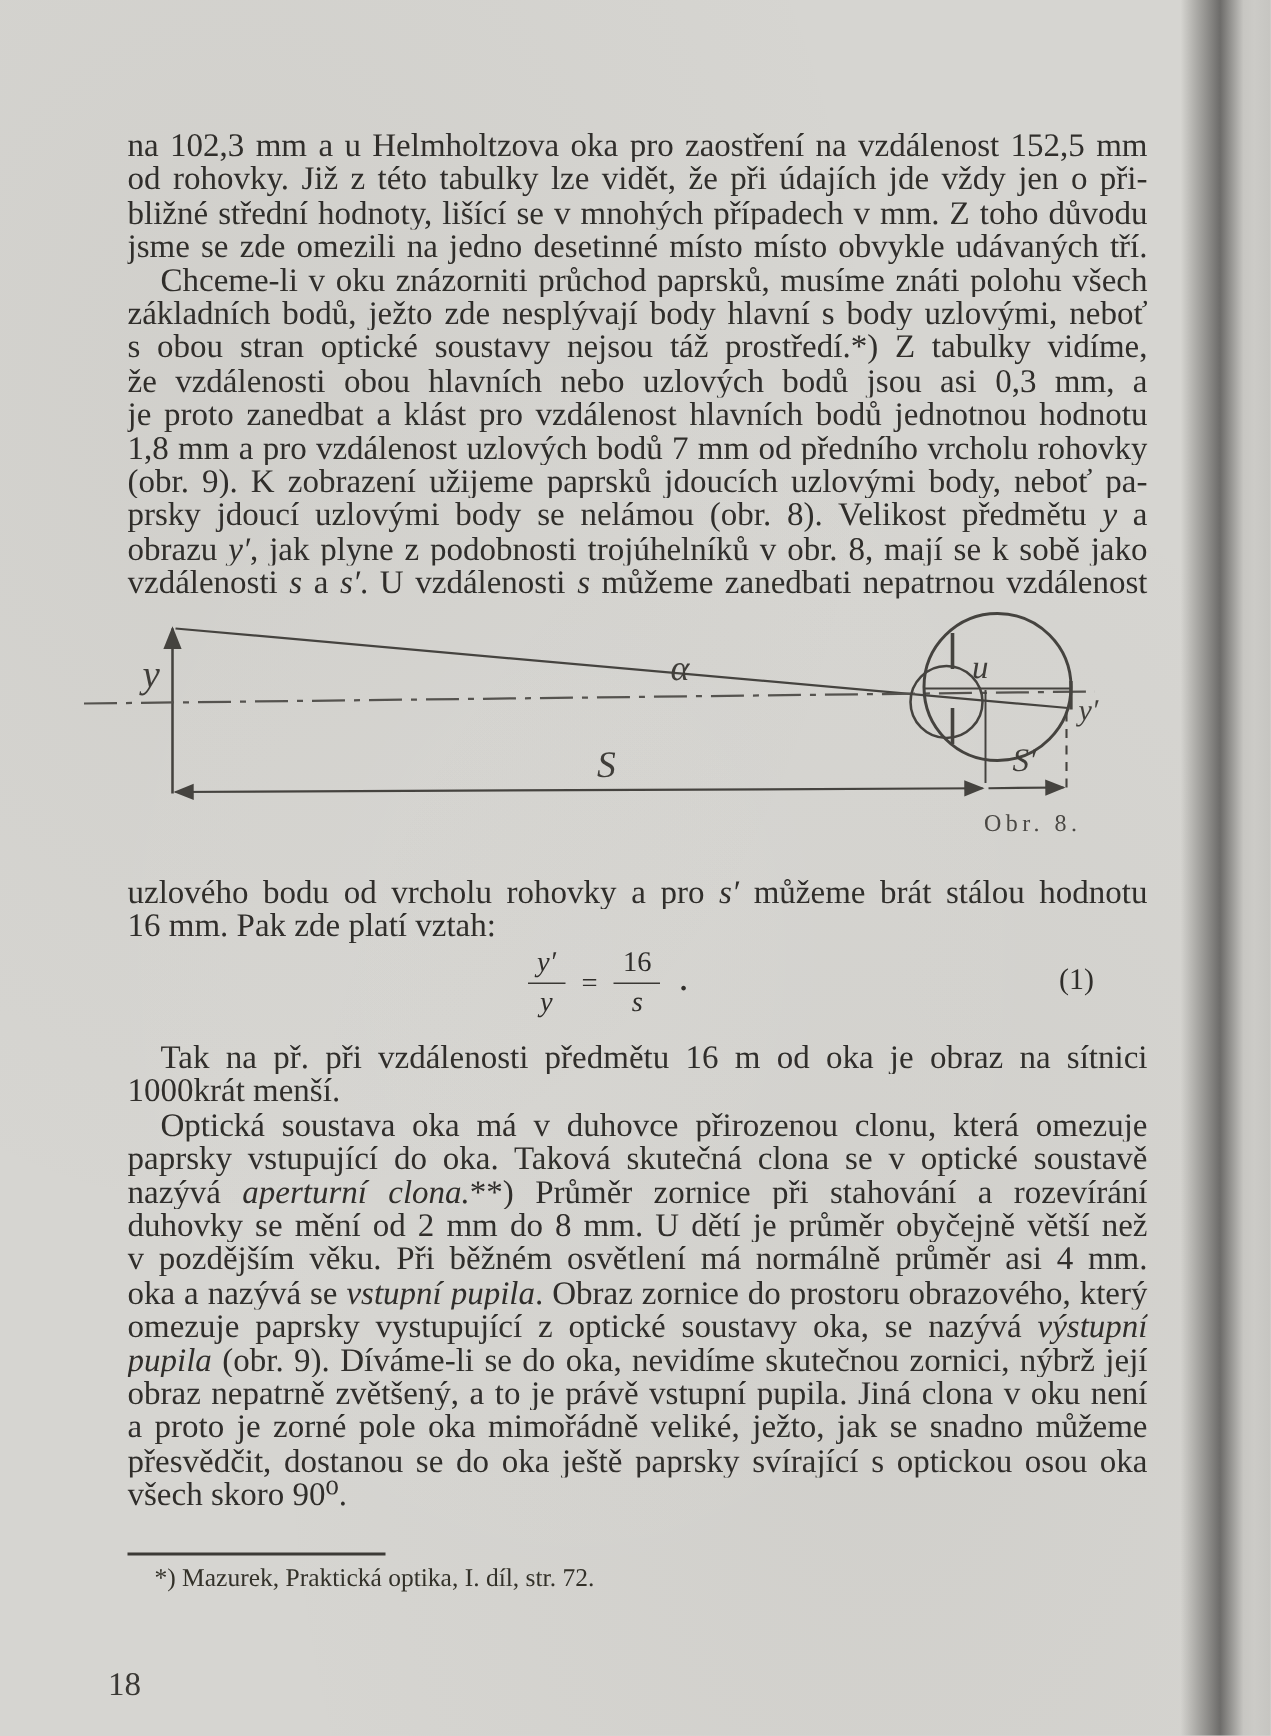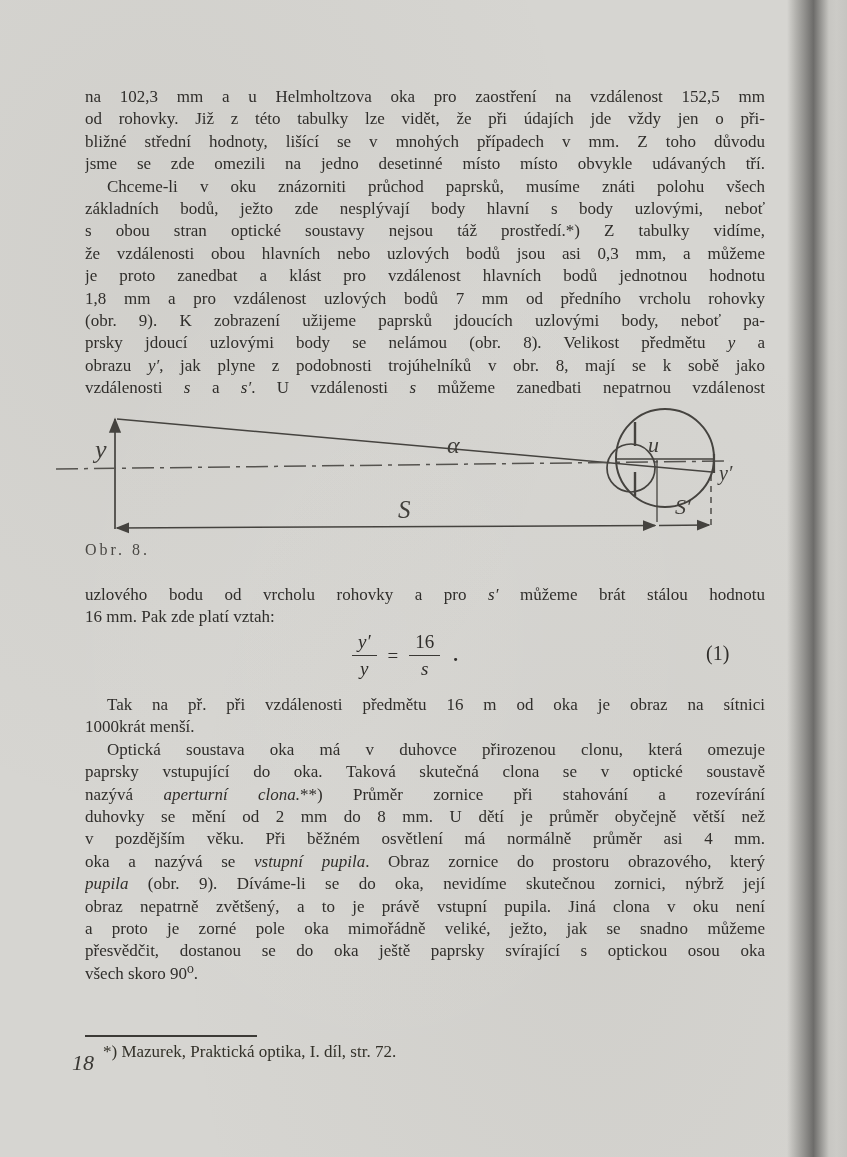--- a/index.html
+++ b/index.html
@@ -22,46 +22,46 @@
       rgba(120,118,115,0) 0%,
       #b4b3af 14%,
       #8f8e8b 30%,
       #6d6c6a 44%,
       #969592 56%,
       #c7c6c2 70%,
       #cccbc7 82%,
       #c6c5c1 100%);
   }
   .textblock{position:absolute;left:85px;width:680px;color:#302e2b;
-    font-size:17px;line-height:22.4px;}
+    font-size:22px;line-height:22.4px;}
   #block-0{top:86px;}
   #block-1{top:584px;}
   #block-2{top:694px;}
   .line{text-align:justify;text-align-last:justify;white-space:normal;height:22.4px;overflow:hidden;}
   .line.indent{text-indent:22px;}
   .line.short{text-align-last:left;}
   .figure{position:absolute;left:48px;top:406px;width:744px;height:140px;}
   .figure svg{display:block;}
   .fig-label{fill:#403e3a;font-family:"Liberation Serif","DejaVu Serif",serif;font-style:italic;}
-  .caption{position:absolute;left:85px;top:541px;width:636px;text-align:left;
+  .caption{position:absolute;left:85px;top:541px;width:636px;text-align:right;
     color:#4a4844;font-size:16px;letter-spacing:3px;}
   .equation{position:absolute;left:352px;top:631px;display:flex;align-items:center;gap:11px;
     color:#302e2b;font-size:19px;}
   .frac{display:inline-flex;flex-direction:column;align-items:center;}
   .frac .num{padding:0 6px 2px 6px;border-bottom:1.6px solid #3a3834;}
   .frac .den{padding-top:2px;}
   .italic{font-style:italic;}
   .eq-dot{align-self:flex-end;margin-bottom:14px;margin-left:2px;font-weight:bold;}
   .eqnum{position:absolute;left:706px;top:642px;color:#302e2b;font-size:20px;}
   .fnrule{position:absolute;left:85px;top:1035px;width:172px;border-top:2px solid #3c3a36;}
   .footnotes{position:absolute;left:85px;top:1041px;width:680px;color:#333129;
     font-size:17px;line-height:21.5px;}
   .footnote{padding-left:18px;}
-  .pagenum{position:absolute;left:72px;top:1050px;color:#3a3834;
-    font-size:22px;font-style:italic;}
+  .pagenum{position:absolute;left:72px;top:1110px;color:#3a3834;
+    font-size:22px;}
 </style>
 </head>
 <body>
 
 <div class="page">
 
   <div class="textblock" id="block-0">
       <div class="line">na 102,3 mm a u Helmholtzova oka pro zaostření na vzdálenost 152,5 mm</div>
       <div class="line">od rohovky. Již z této tabulky lze vidět, že při údajích jde vždy jen o při-</div>
       <div class="line">bližné střední hodnoty, lišící se v mnohých případech v mm. Z toho důvodu</div>
@@ -137,20 +137,21 @@
 
   <div class="textblock" id="block-2">
       <div class="line indent">Tak na př. při vzdálenosti předmětu 16 m od oka je obraz na sítnici</div>
       <div class="line short">1000krát menší.</div>
       <div class="line indent">Optická soustava oka má v duhovce přirozenou clonu, která omezuje</div>
       <div class="line">paprsky vstupující do oka. Taková skutečná clona se v optické soustavě</div>
       <div class="line">nazývá <i>aperturní clona.</i>**) Průměr zornice při stahování a rozevírání</div>
       <div class="line">duhovky se mění od 2 mm do 8 mm. U dětí je průměr obyčejně větší než</div>
       <div class="line">v pozdějším věku. Při běžném osvětlení má normálně průměr asi 4 mm.</div>
       <div class="line">oka a nazývá se <i>vstupní pupila</i>. Obraz zornice do prostoru obrazového, který</div>
+      <div class="line">omezuje paprsky vystupující z optické soustavy oka, se nazývá <i>výstupní</i></div>
       <div class="line"><i>pupila</i> (obr. 9). Díváme-li se do oka, nevidíme skutečnou zornici, nýbrž její</div>
       <div class="line">obraz nepatrně zvětšený, a to je právě vstupní pupila. Jiná clona v oku není</div>
       <div class="line">a proto je zorné pole oka mimořádně veliké, ježto, jak se snadno můžeme</div>
       <div class="line">přesvědčit, dostanou se do oka ještě paprsky svírající s optickou osou oka</div>
       <div class="line short">všech skoro 90⁰.</div>
     </div>
 
   <div class="fnrule"></div>
   <div class="footnotes">
     <div class="footnote">*) Mazurek, Praktická optika, I. díl, str. 72.</div>

